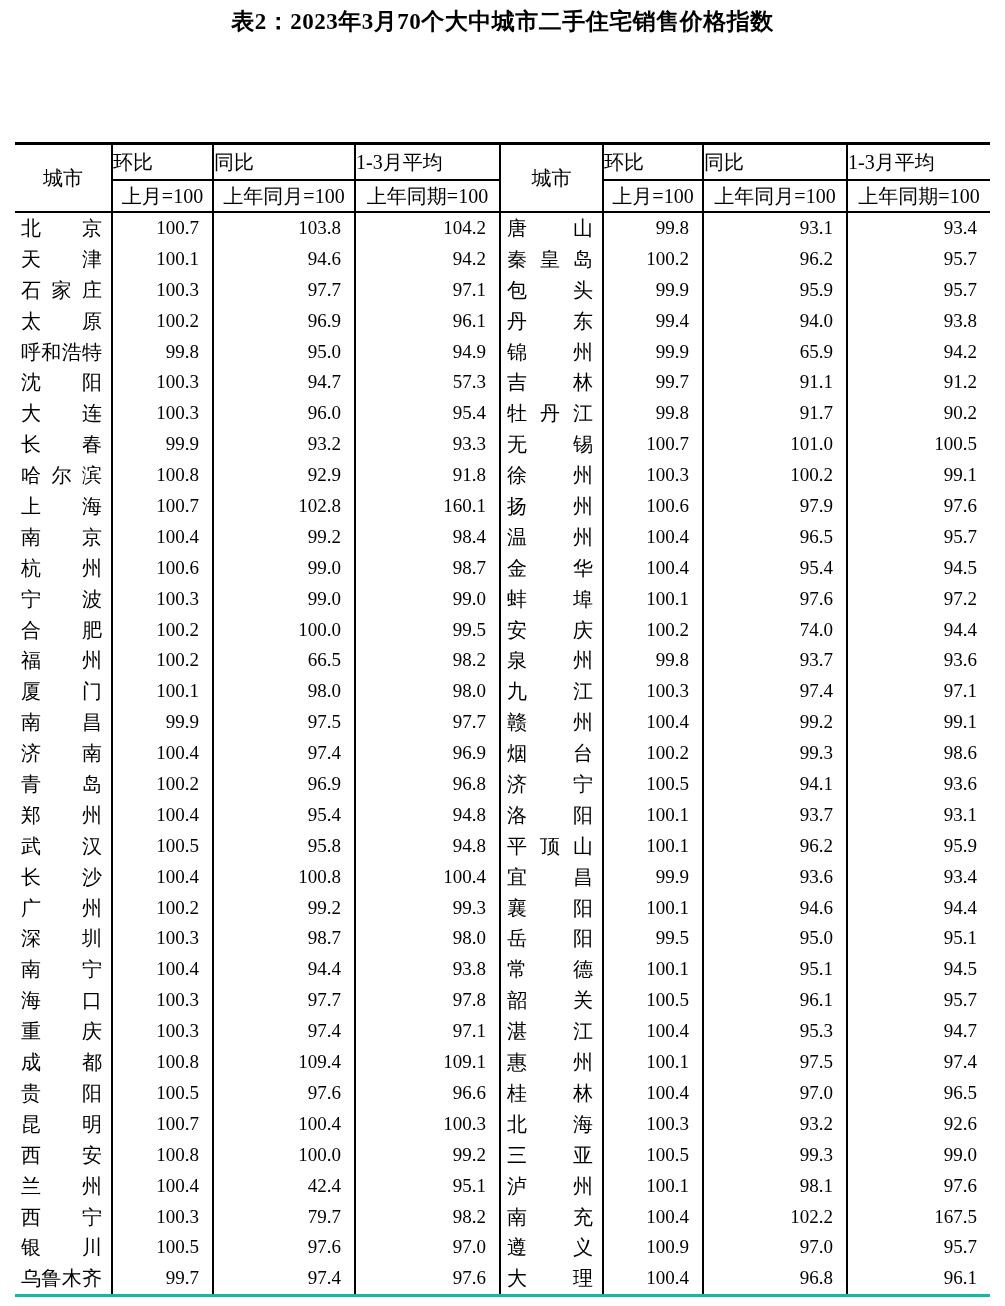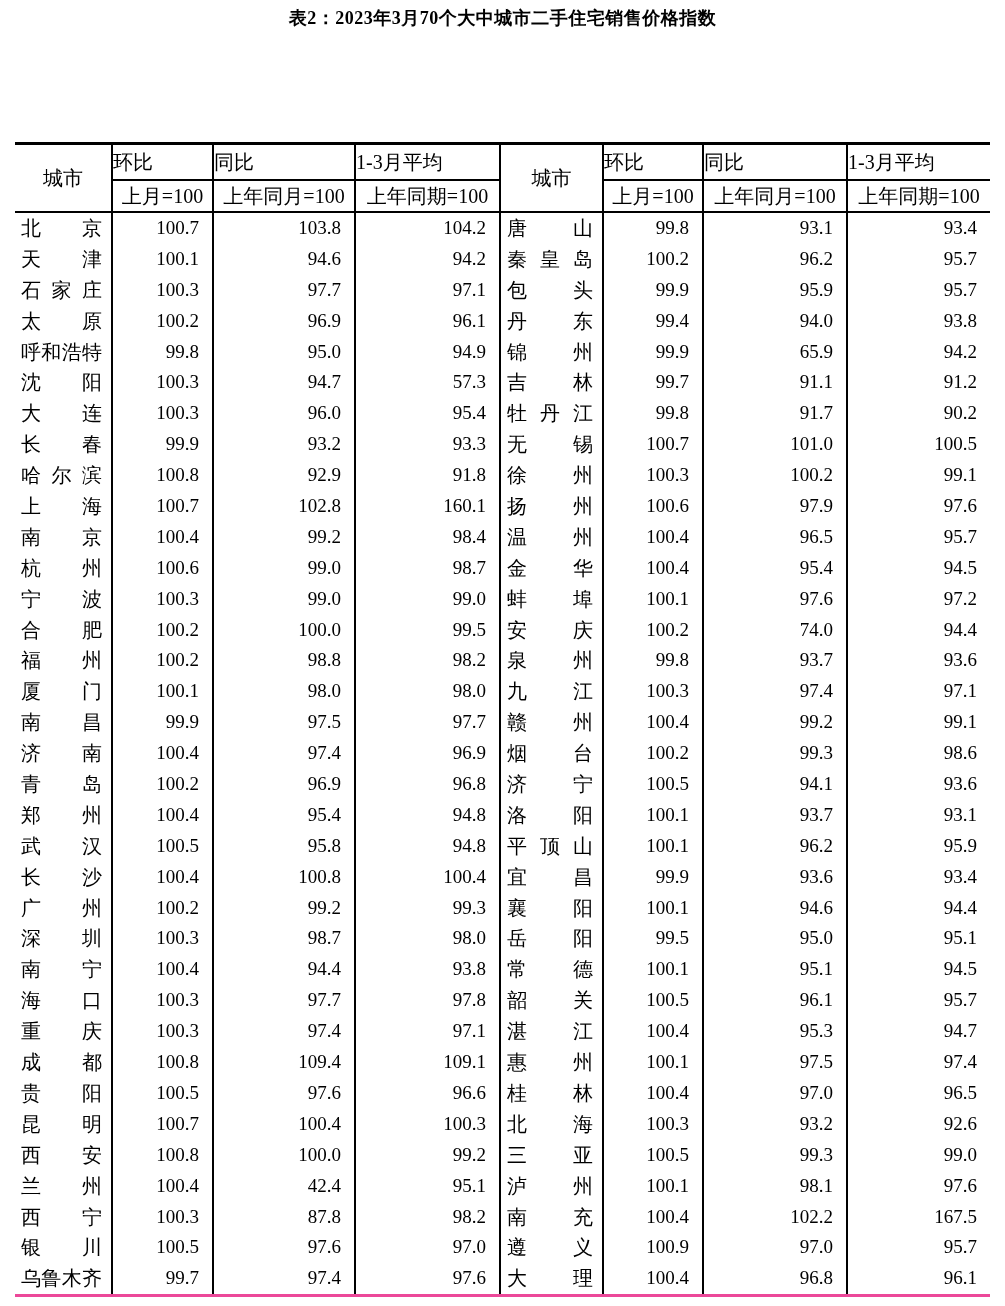--- a/index.html
+++ b/index.html
@@ -12,36 +12,36 @@
     color: #000;
     position: relative;
     overflow: hidden;
   }
   .doc-title {
     position: absolute;
     top: 6px;
     left: 0;
     width: 1005px;
     text-align: center;
-    font-size: 18px;
+    font-size: 23px;
     font-weight: bold;
     letter-spacing: 0.5px;
   }
   .table-wrap {
     position: absolute;
     left: 15px;
     top: 142px;
     width: 975px;
   }
   table.price-table {
     border-collapse: collapse;
     table-layout: fixed;
     width: 975px;
     border-top: 3px solid #000;
-    border-bottom: 3px solid #ec4899;
+    border-bottom: 3px solid #14b8a6;
   }
   col.c-city-l { width: 97px; }
   col.c-mom-l  { width: 101px; }
   col.c-yoy-l  { width: 142px; }
   col.c-avg-l  { width: 145px; }
   col.c-city-r { width: 103px; }
   col.c-mom-r  { width: 100px; }
   col.c-yoy-r  { width: 144px; }
   col.c-avg-r  { width: 143px; }
 
@@ -409,21 +409,21 @@
           <td class="num vline">94.4</td>
         </tr>
         <tr>
           <td class="city-cell">
             <div class="cityname">
               <span>福</span>
               <span>州</span>
             </div>
           </td>
           <td class="num vline">100.2</td>
-          <td class="num vline">98.8</td>
+          <td class="num vline">66.5</td>
           <td class="num vline">98.2</td>
           <td class="city-cell vline">
             <div class="cityname">
               <span>泉</span>
               <span>州</span>
             </div>
           </td>
           <td class="num vline">99.8</td>
           <td class="num vline">93.7</td>
           <td class="num vline">93.6</td>
@@ -770,21 +770,21 @@
           <td class="num vline">97.6</td>
         </tr>
         <tr>
           <td class="city-cell">
             <div class="cityname">
               <span>西</span>
               <span>宁</span>
             </div>
           </td>
           <td class="num vline">100.3</td>
-          <td class="num vline">87.8</td>
+          <td class="num vline">79.7</td>
           <td class="num vline">98.2</td>
           <td class="city-cell vline">
             <div class="cityname">
               <span>南</span>
               <span>充</span>
             </div>
           </td>
           <td class="num vline">100.4</td>
           <td class="num vline">102.2</td>
           <td class="num vline">167.5</td>

